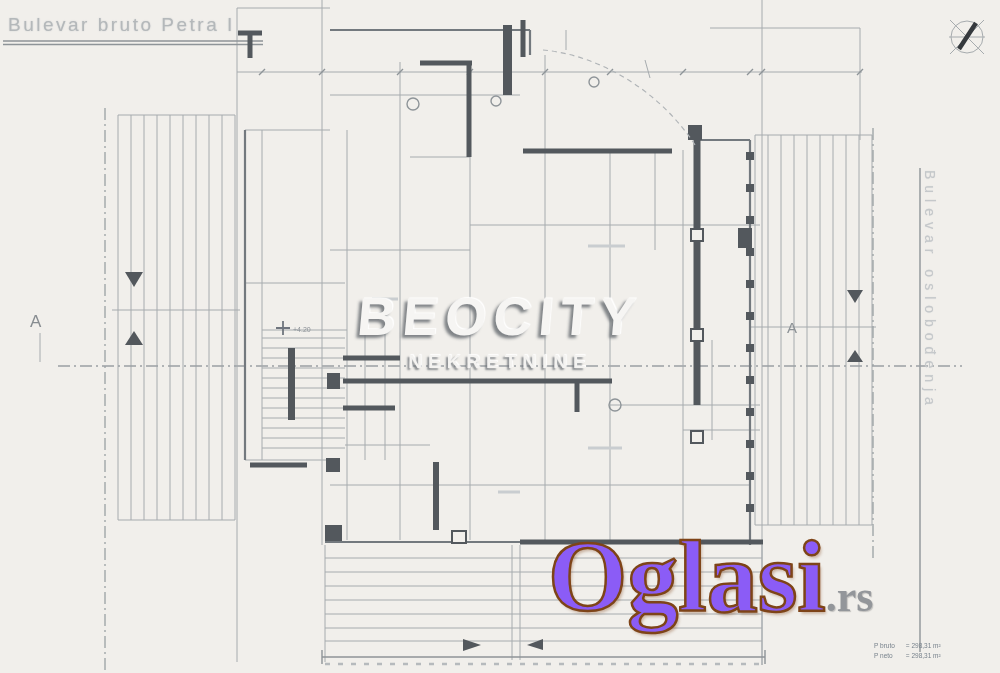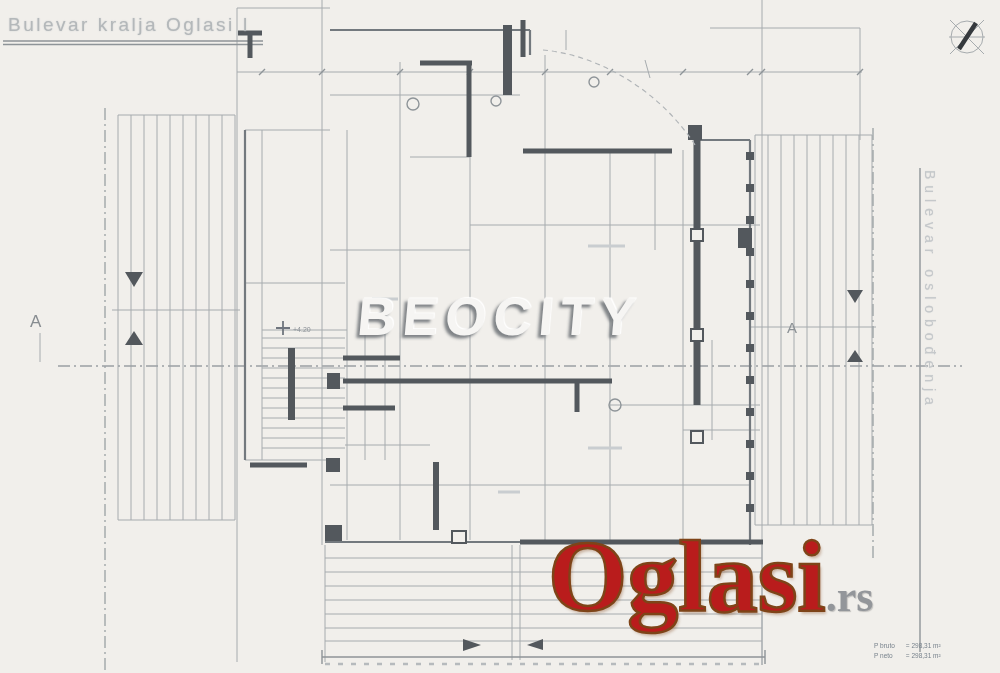--- a/index.html
+++ b/index.html
@@ -31,21 +31,21 @@
       font-weight:bold;font-size:53px;letter-spacing:7px;color:#f6f5f3;
       transform:skewX(-5deg);
       text-shadow:-3px 3px 3px rgba(108,113,118,.85), 1px -1px 1px rgba(255,255,255,.95);
       white-space:nowrap;}
   .nekretnine{position:absolute;left:0;top:351px;width:1000px;text-align:center;
       font-weight:bold;font-size:19px;letter-spacing:6px;color:#f4f3f1;
       text-shadow:-2px 2px 2px rgba(110,115,120,.8), 1px -1px 1px rgba(255,255,255,.9);
       white-space:nowrap;}
   .oglasi{position:absolute;left:548px;top:518px;white-space:nowrap;
       font-family:"Liberation Serif", serif;font-weight:bold;}
-  .oglasi .og{font-size:102px;color:#b91c1c;-webkit-text-stroke:2.5px #7e4418;
+  .oglasi .og{font-size:102px;color:#8b5cf6;-webkit-text-stroke:2.5px #7e4418;
       text-shadow:2px 3px 3px rgba(125,65,22,.35);}
   .oglasi .rs{font-size:44px;color:#93969a;text-shadow:1px 1px 1px rgba(120,120,120,.4);}
   .legend{position:absolute;left:874px;top:641px;font-size:6.5px;line-height:10px;
       color:#77828c;}
   .legend .row span{display:inline-block;}
   .legend .lab{width:30px;}
 </style>
 </head>
 <body>
 
@@ -154,25 +154,26 @@
       <path class="smudge" d="M588 246H625M588 448H622M372 299H398M498 492H520"></path>
     </g>
 
     <g>
       <circle class="t" cx="967" cy="37" r="16"></circle>
       <path class="t" d="M950 20L984 54M984 20L950 54M949 37H985"></path>
       <path d="M959 49L976 23" stroke="#35393d" stroke-width="4.5" fill="none"></path>
     </g>
   </svg>
 
-  <div class="street-top">Bulevar kralja Oglasi I</div>
+  <div class="street-top">Bulevar bruto Petra I</div>
 
   <div class="street-right">Bulevar oslobođenja</div>
 
   <div class="beocity">BEOCITY</div>
+  <div class="nekretnine">NEKRETNINE</div>
 
   <div class="oglasi">
     <span class="og">Oglasi</span><span class="rs">.rs</span>
   </div>
 
   <div class="legend">
     <div class="row">
       <span class="lab">P bruto</span>
       <span class="val">= 298,31 m²</span>
     </div>

